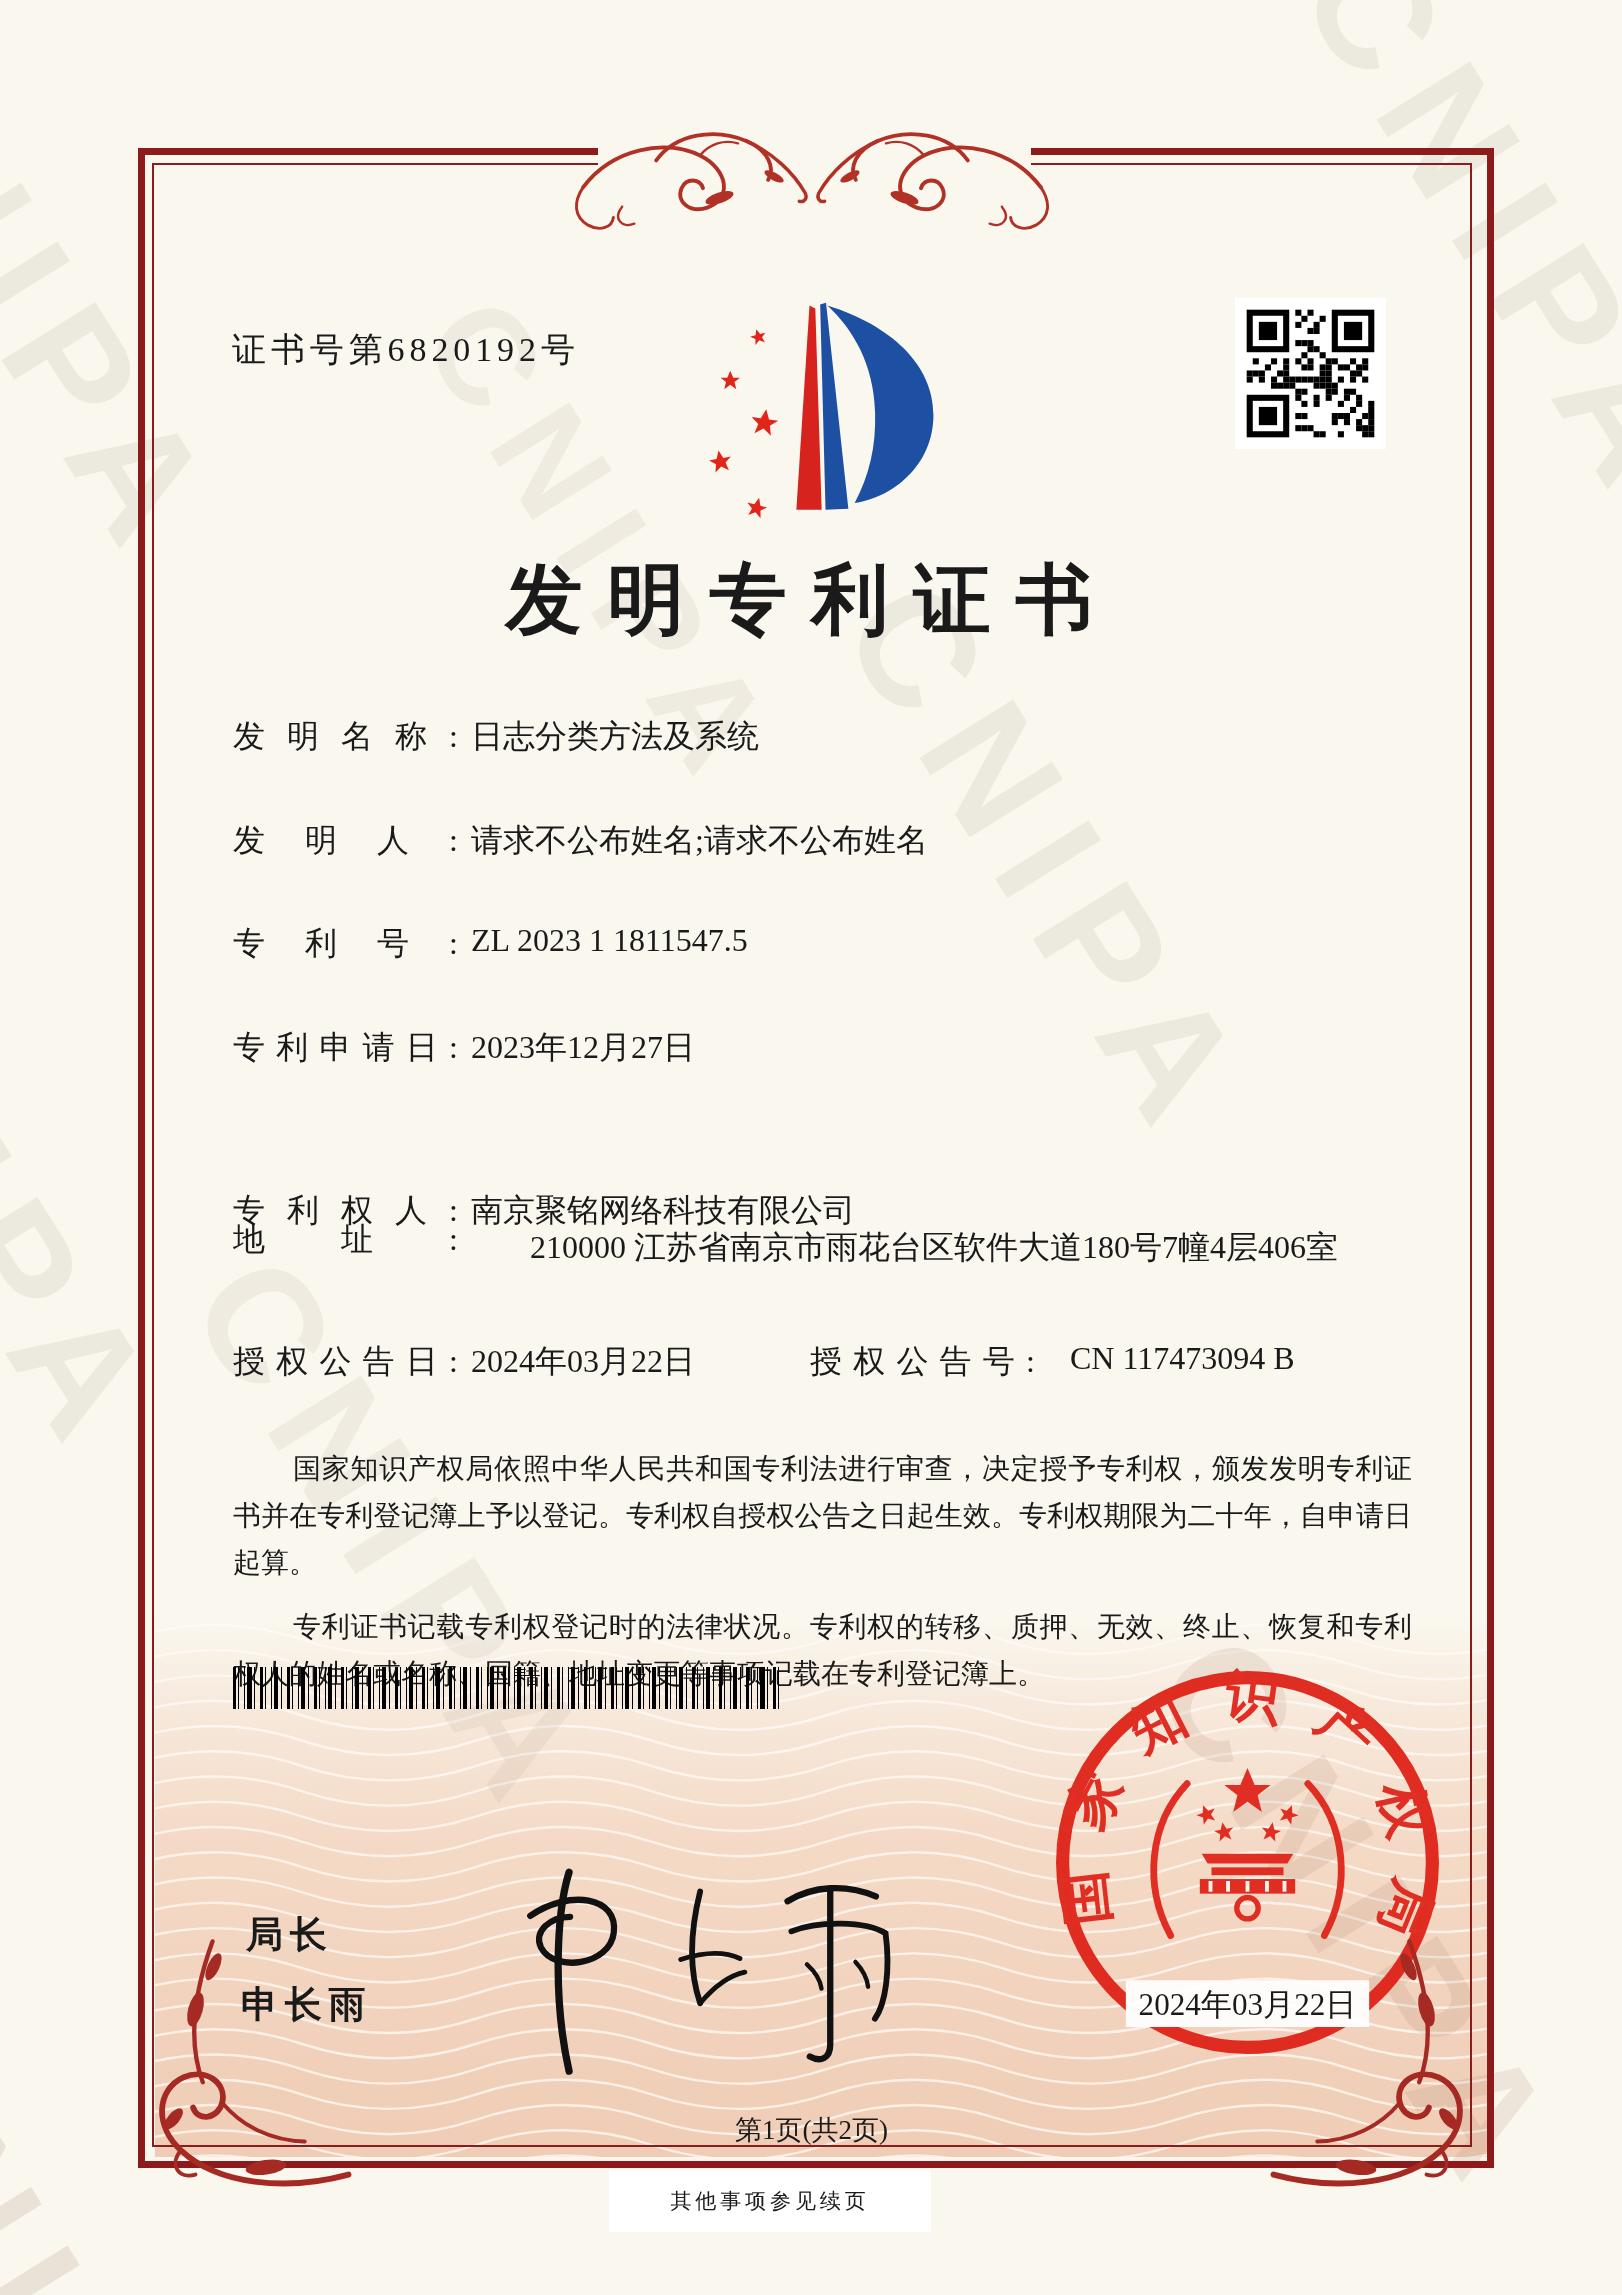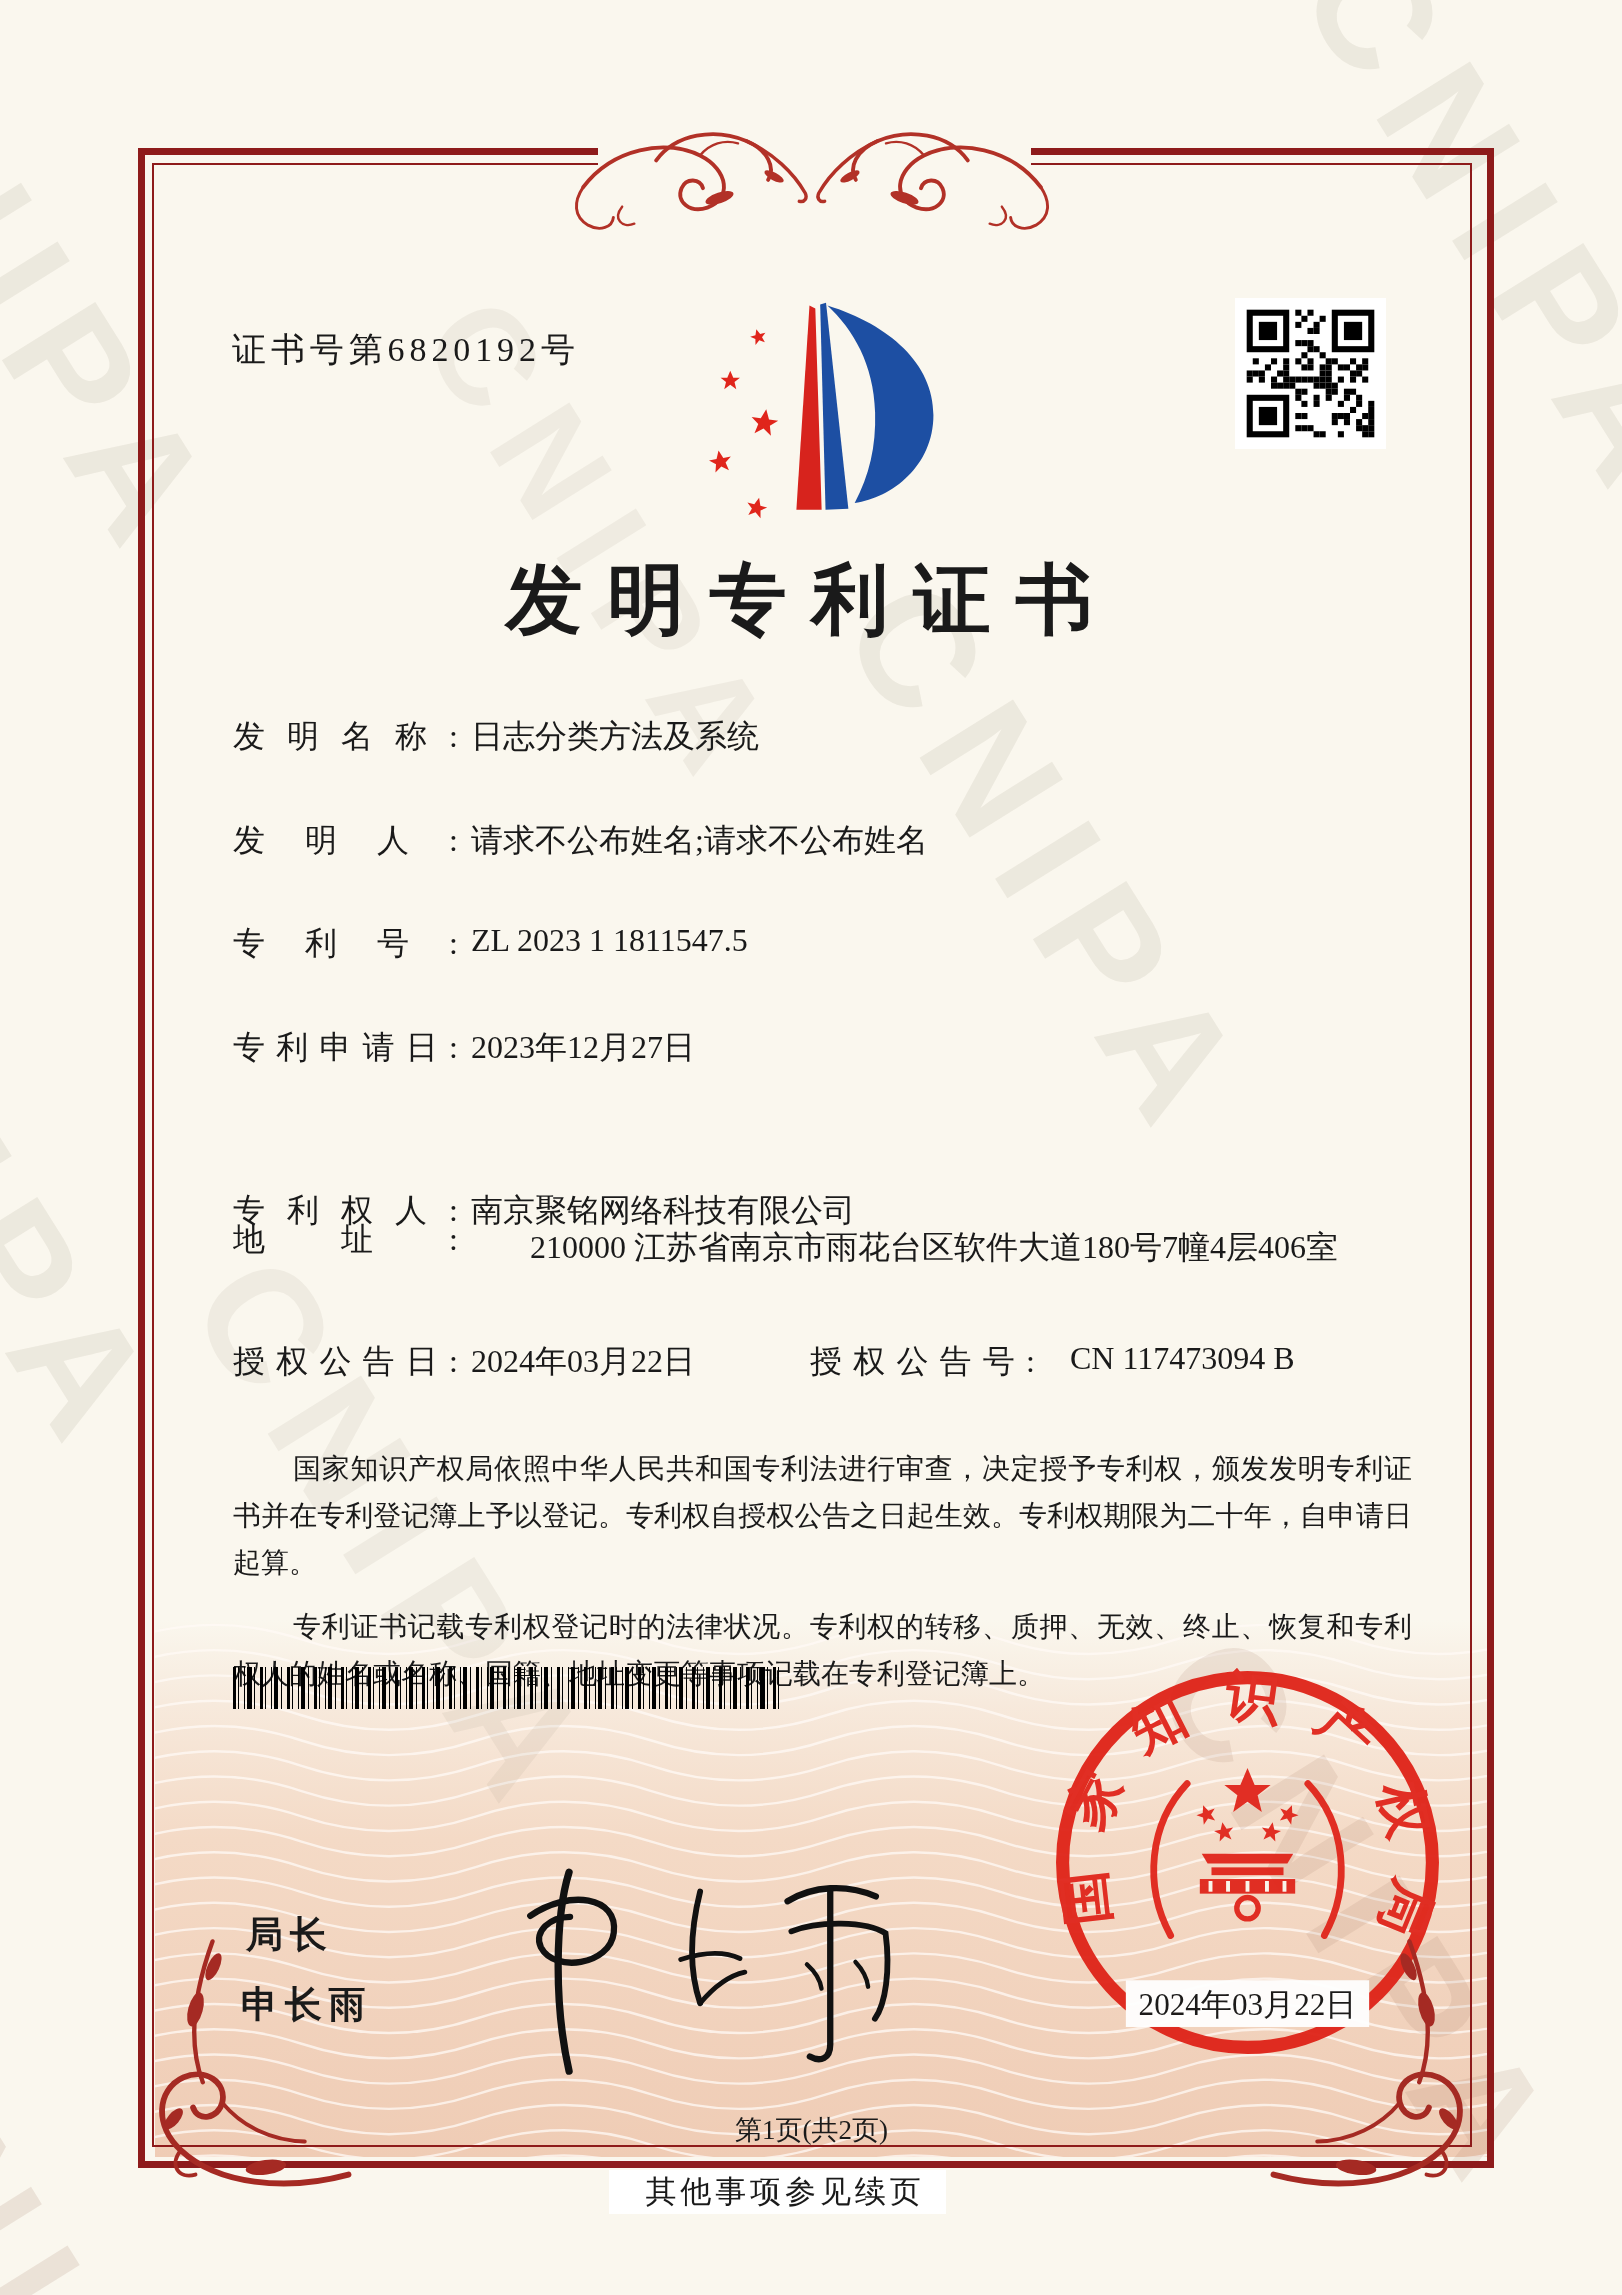--- a/index.html
+++ b/index.html
@@ -52,23 +52,23 @@
         #000 21.4px 22.4px, transparent 22.4px 27px);}
   .director-title{position:absolute;left:246px;top:1910px;font-size:37px;font-weight:700;
       font-family:Liberation Serif, serif;letter-spacing:6.8px;z-index:3;}
   .director-name{position:absolute;left:241px;top:1980px;font-size:37px;font-weight:700;
       font-family:"Liberation Sans",sans-serif;letter-spacing:6.8px;z-index:3;}
   .signature{position:absolute;left:496px;top:1843px;z-index:3;}
   
   .seal{position:absolute;left:1048px;top:1663px;z-index:4;opacity:0.95;}
   
   .page-info{position:absolute;left:0;right:0;top:2100px;text-align:center;font-size:27px;z-index:3;margin-top:12px;}
-  .note-box{position:absolute;left:609px;top:2170px;width:322px;height:44px;background:#ffffff;
-      z-index:6;display:flex;align-items:center;justify-content:center;font-size:31px;
-      font-weight:500;letter-spacing:3.9px;padding-left:15px;}
+  .note-box{position:absolute;left:609px;top:2170px;width:322px;height:62px;background:#ffffff;
+      z-index:6;display:flex;align-items:center;justify-content:center;font-size:21px;
+      font-weight:500;letter-spacing:3.9px;}
 </style>
 </head>
 <body>
 
 <div class="page">
 
   <div class="wm" style="left:-68px;top:-29px;">CNIPA</div>
   <div class="wm" style="left:1420px;top:-88px;">CNIPA</div>
   <div class="wm" style="left:525px;top:272px;font-size:136px;color:rgba(148,138,118,0.10);">CNIPA</div>
   <div class="wm" style="left:963px;top:550px;">CNIPA</div>

